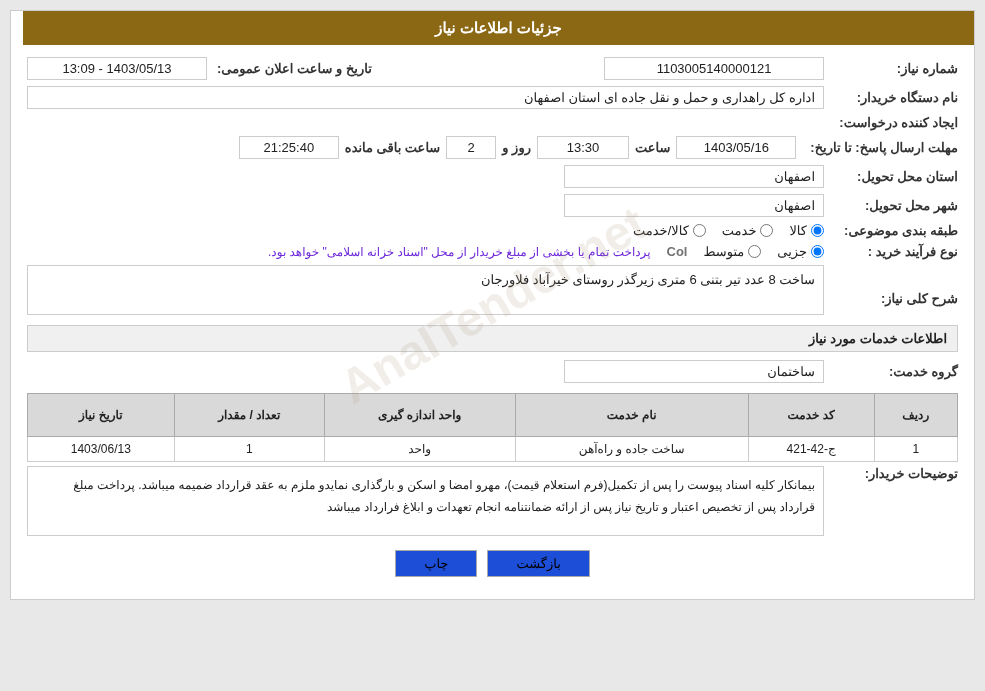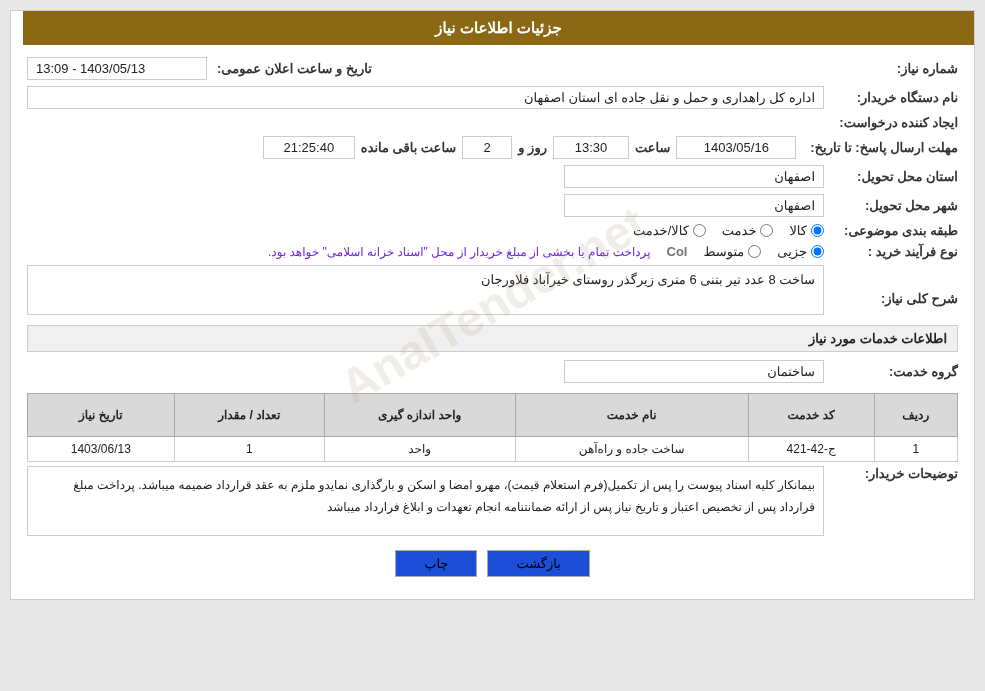--- a/index.html
+++ b/index.html
@@ -168,41 +168,42 @@
       left: 50%;
       transform: translate(-50%, -50%) rotate(-30deg);
       font-size: 48px;
       color: rgba(180,160,140,0.18);
       font-weight: bold;
       pointer-events: none;
       white-space: nowrap;
       z-index: 1;
     }
     .flex-grow { flex: 1; }
-    .w80 { width: 76px; }
-    .w100 { width: 92px; }
+    .w80 { width: 92px; }
+    .w100 { width: 100px; }
     .w120 { width: 120px; }
     .col-note { color: #737373; font-weight: bold; font-size: 13px; }
   </style>
 </head>
 <body>
 
 <div class="page-wrapper">
   <div class="main-card watermark-area">
     <div class="watermark">AnaITender.net</div>
 
     <div class="card-header">جزئیات اطلاعات نیاز</div>
 
     <div class="card-body">
 
       <div class="info-row">
         <span class="label">شماره نیاز:</span>
+        <div class="value-box" style="max-width:220px; text-align:center;">1103005140000121</div>
         <span style="flex:1;"></span>
         <span class="inline-label" style="margin-left:6px;">تاریخ و ساعت اعلان عمومی:</span>
-        <div class="value-box" style="max-width:180px; text-align:left;">1403/05/13 - 13:09</div>
+        <div class="value-box" style="max-width:180px; text-align:center;">1403/05/13 - 13:09</div>
       </div>
 
       <div class="info-row">
         <span class="label">نام دستگاه خریدار:</span>
         <div class="value-box">اداره کل راهداری و حمل و نقل جاده ای استان اصفهان</div>
       </div>
 
       <div class="info-row">
         <span class="label">ایجاد کننده درخواست:</span>
       </div>

